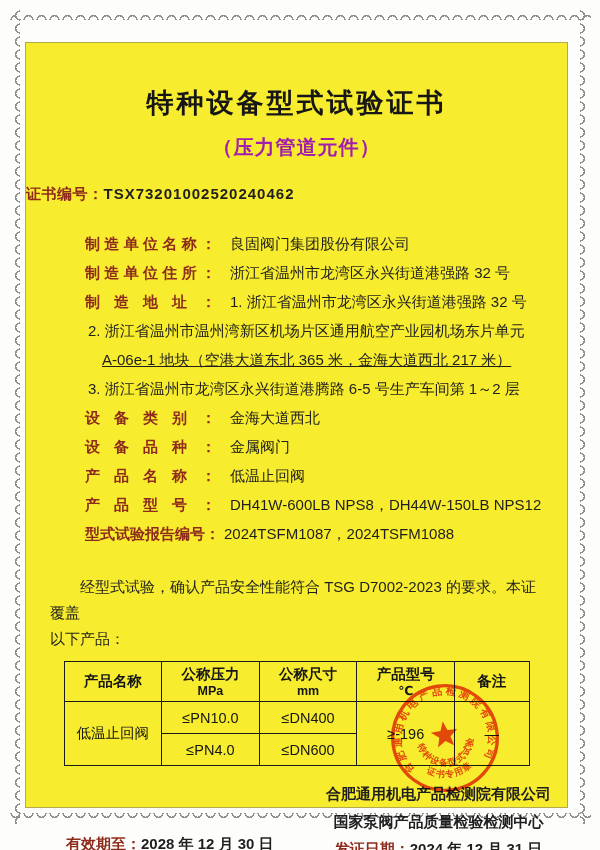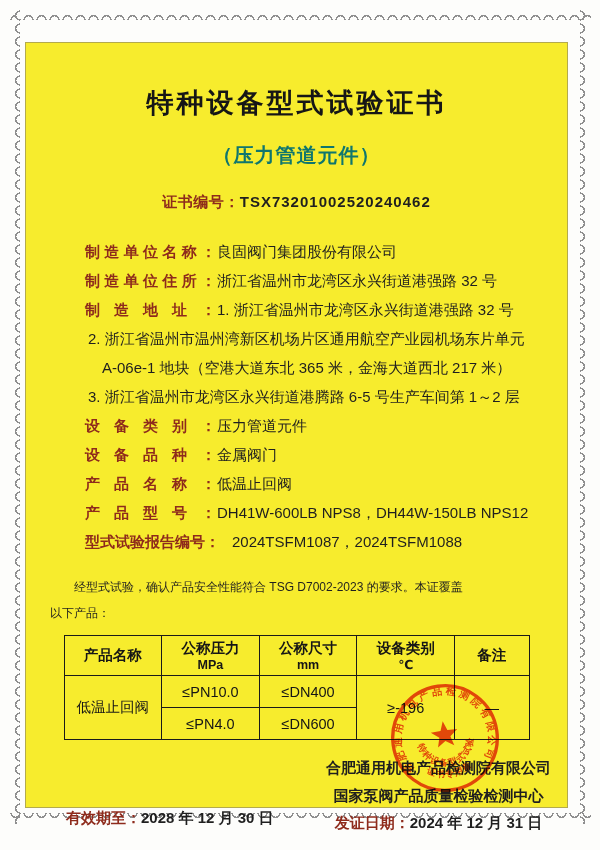--- a/index.html
+++ b/index.html
@@ -38,43 +38,43 @@
   .paper{
     position:absolute;left:25px;top:42px;width:543px;height:766px;
     background:var(--paper);
     border:1px solid #b3aa4e;
   }
   .title{
     margin-top:42px;text-align:center;
     font-size:27px;font-weight:bold;letter-spacing:3px;color:#161616;
   }
   .subtitle{
-    margin-top:21px;text-align:center;
-    font-size:20px;font-weight:bold;letter-spacing:1px;color:#0f766e;
+    margin-top:13px;text-align:center;
+    font-size:20px;font-weight:bold;letter-spacing:1px;color:#a21caf;
   }
   .certno{
-    margin-top:24px;text-align:center;font-size:15px;letter-spacing:.5px;
+    margin-top:24px;font-size:15px;letter-spacing:.5px;
   }
   .certno .lab{color:var(--red);font-weight:bold;}
   .certno .num{color:var(--ink);font-weight:bold;letter-spacing:1px;}
 
   .info{margin:25px 22px 0 59px;font-size:15px;line-height:29px;}
   .info-row{white-space:nowrap;}
   .row-label{
-    display:inline-block;width:131px;margin-right:1px;
+    display:inline-block;width:131px;margin-right:14px;
     color:var(--red);font-weight:bold;
     text-align:justify;text-align-last:justify;
     vertical-align:top;white-space:nowrap;
   }
-  .row-label.auto{width:auto;margin-right:12px;text-align-last:auto;letter-spacing:0;}
+  .row-label.auto{width:auto;margin-right:4px;text-align-last:auto;letter-spacing:0;}
   .row-value{color:var(--ink);}
   .info-row.cont{padding-left:3px;}
-  .info-row.cont.indent{padding-left:17px;}
-
-  .statement{margin:18px 28px 0 24px;font-size:12px;line-height:26px;color:var(--ink);}
+  .info-row.cont.indent{padding-left:17px;text-decoration:underline;}
+
+  .statement{margin:26px 28px 0 24px;font-size:15px;line-height:26px;color:var(--ink);}
   .statement .l1{text-indent:2em;}
 
   table.scope{
     margin:9px auto 0;width:466px;border-collapse:collapse;
     font-size:14.5px;text-align:center;color:#161616;
   }
   table.scope th,table.scope td{border:1.5px solid #1a1a1a;padding:1px 2px;text-align:center;}
   table.scope th{font-weight:bold;height:40px;}
   table.scope th .unit{font-size:12.5px;font-weight:bold;line-height:14px;}
   table.scope td{height:32px;}
@@ -123,21 +123,21 @@
     <div class="info-row cont">
       <span class="row-value">2. 浙江省温州市温州湾新区机场片区通用航空产业园机场东片单元</span>
     </div>
     <div class="info-row cont indent">
       <span class="row-value">A-06e-1 地块（空港大道东北 365 米，金海大道西北 217 米）</span>
     </div>
     <div class="info-row cont">
       <span class="row-value">3. 浙江省温州市龙湾区永兴街道港腾路 6-5 号生产车间第 1～2 层</span>
     </div>
     <div class="info-row">
-      <span class="row-label">设备类别：</span><span class="row-value">压力管道元件</span>
+      <span class="row-label">设备类别：</span><span class="row-value">金海大道西北</span>
     </div>
     <div class="info-row">
       <span class="row-label">设备品种：</span><span class="row-value">金属阀门</span>
     </div>
     <div class="info-row">
       <span class="row-label">产品名称：</span><span class="row-value">低温止回阀</span>
     </div>
     <div class="info-row">
       <span class="row-label">产品型号：</span><span class="row-value">DH41W-600LB NPS8，DH44W-150LB NPS12</span>
     </div>
@@ -159,21 +159,21 @@
           </th>
         <th class="w2">
             <div>公称压力</div>
             <div class="unit">MPa</div>
           </th>
         <th class="w3">
             <div>公称尺寸</div>
             <div class="unit">mm</div>
           </th>
         <th class="w4">
-            <div>设备类别</div>
+            <div>产品型号</div>
             <div class="unit">℃</div>
           </th>
         <th class="w5">
             <div>备注</div>
           </th>
       </tr>
     </thead>
     <tbody>
       <tr>
         <td rowspan="2">低温止回阀</td>

